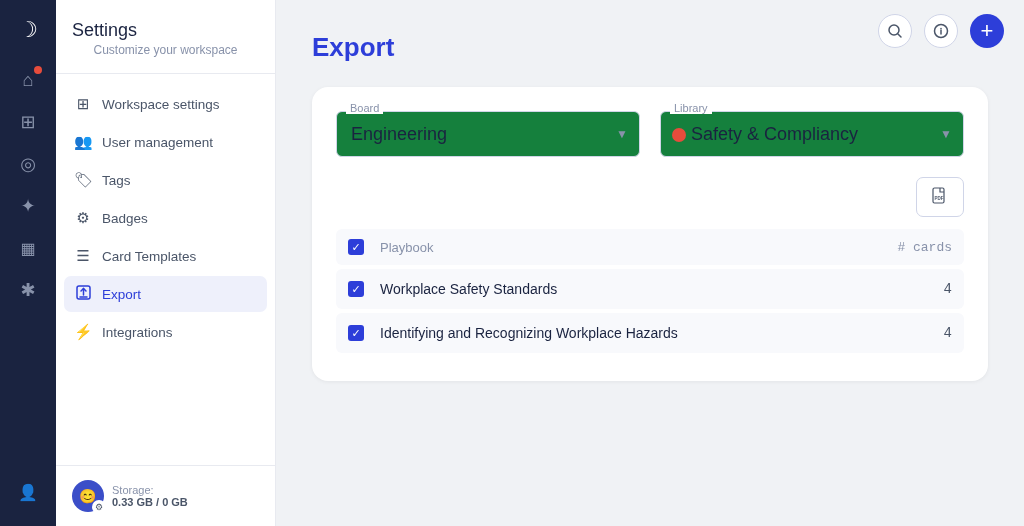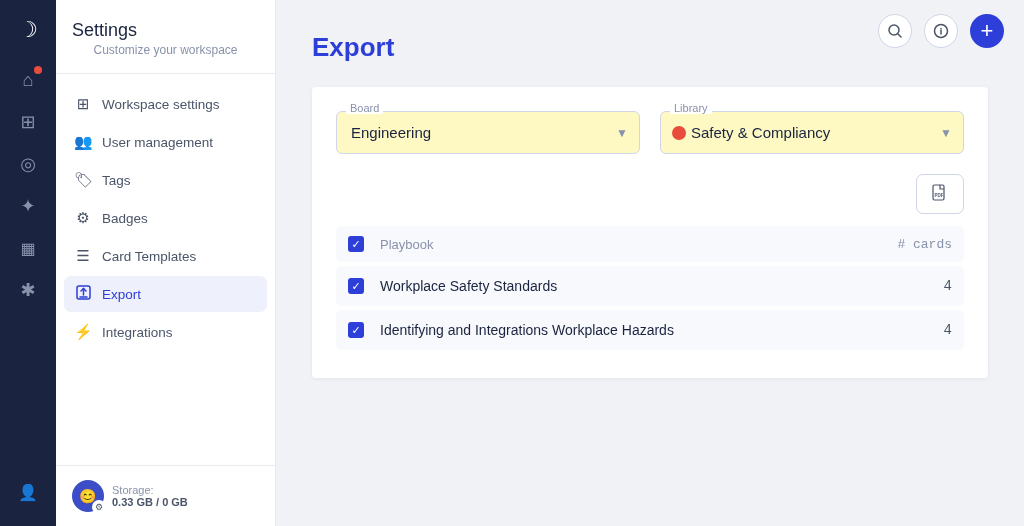--- a/index.html
+++ b/index.html
@@ -106,21 +106,21 @@
     .page-title {
       font-size: 26px;
       font-weight: 700;
       color: #2d3ed9;
       margin-bottom: 24px;
     }
 
     
     .export-card {
       background: #fff;
-      border-radius: 4px;
+      border-radius: 16px;
       padding: 24px;
       box-shadow: 0 1px 4px rgba(0,0,0,0.06);
     }
 
     
     .dropdowns-row {
       display: flex;
       gap: 20px;
       margin-bottom: 20px;
     }
@@ -135,24 +135,24 @@
       background: #fff;
       padding: 0 4px;
       font-size: 11px;
       color: #8892aa;
     }
     .dropdown-select {
       width: 100%;
       border: 1px solid #d0d5e8;
       border-radius: 6px;
       padding: 12px 36px 12px 14px;
-      font-size: 15px;
+      font-size: 18px;
       color: #1a2340;
       appearance: none;
-      background: #fef9c3;
+      background: #15803d;
       cursor: pointer;
     }
     .dropdown-arrow {
       position: absolute;
       right: 12px;
       top: 50%;
       transform: translateY(-50%);
       color: #8892aa;
       pointer-events: none;
       font-size: 12px;
@@ -405,18 +405,18 @@
         <div class="col-check">
           <div class="checkbox">✓</div>
         </div>
         <div class="row-name col-name">Workplace Safety Standards</div>
         <div class="row-cards col-cards">4</div>
       </div>
       <div class="table-row">
         <div class="col-check">
           <div class="checkbox">✓</div>
         </div>
-        <div class="row-name col-name">Identifying and Integrations Workplace Hazards</div>
+        <div class="row-name col-name">Identifying and Recognizing Workplace Hazards</div>
         <div class="row-cards col-cards">4</div>
       </div>
     </div>
   </div>
 </div>
 
 </body></html>

